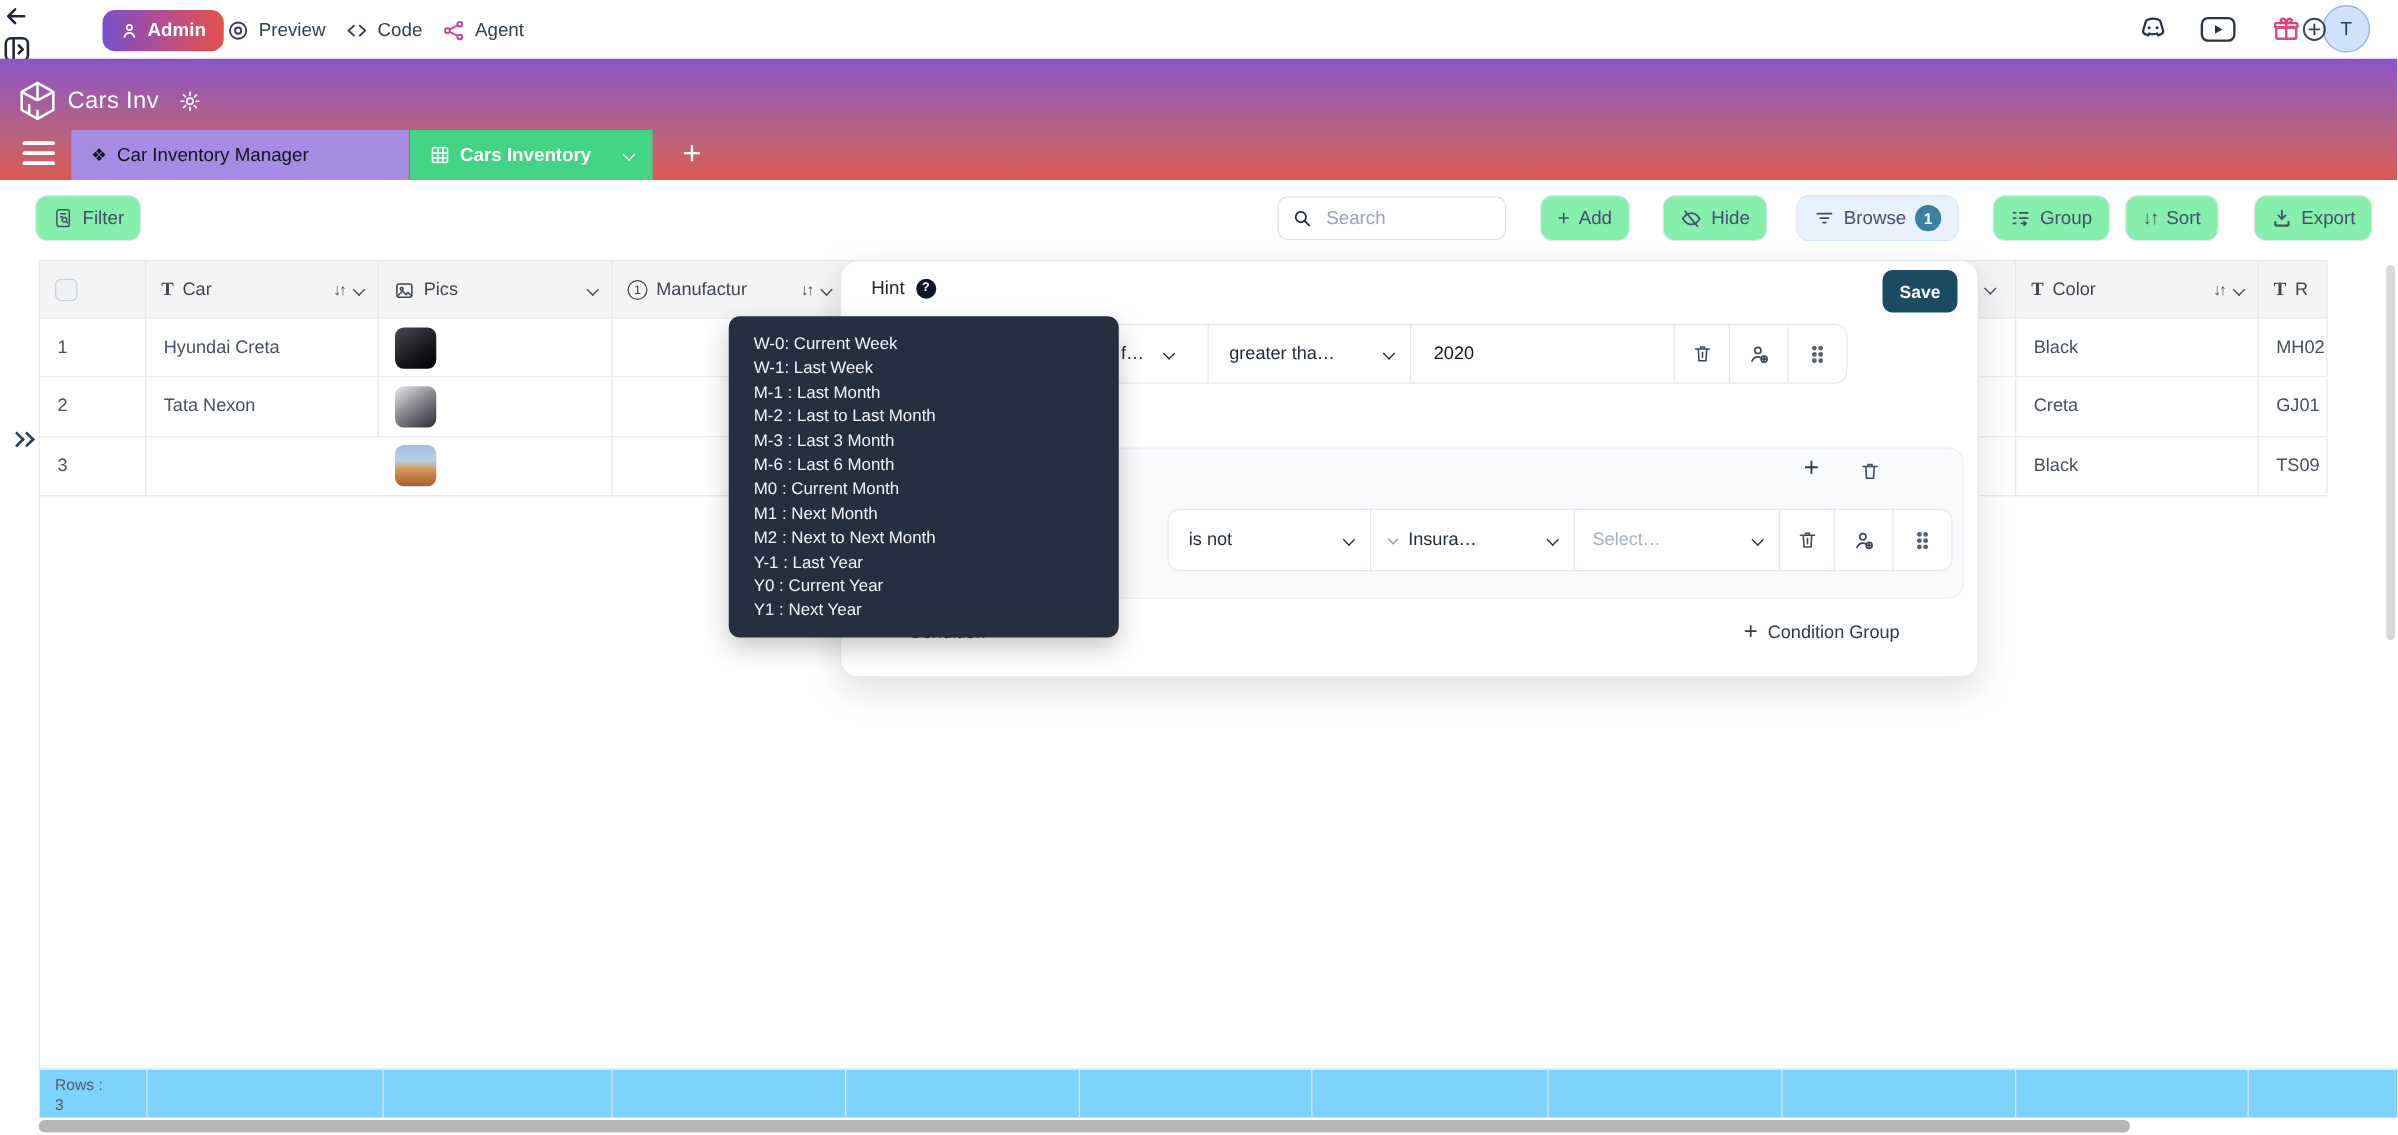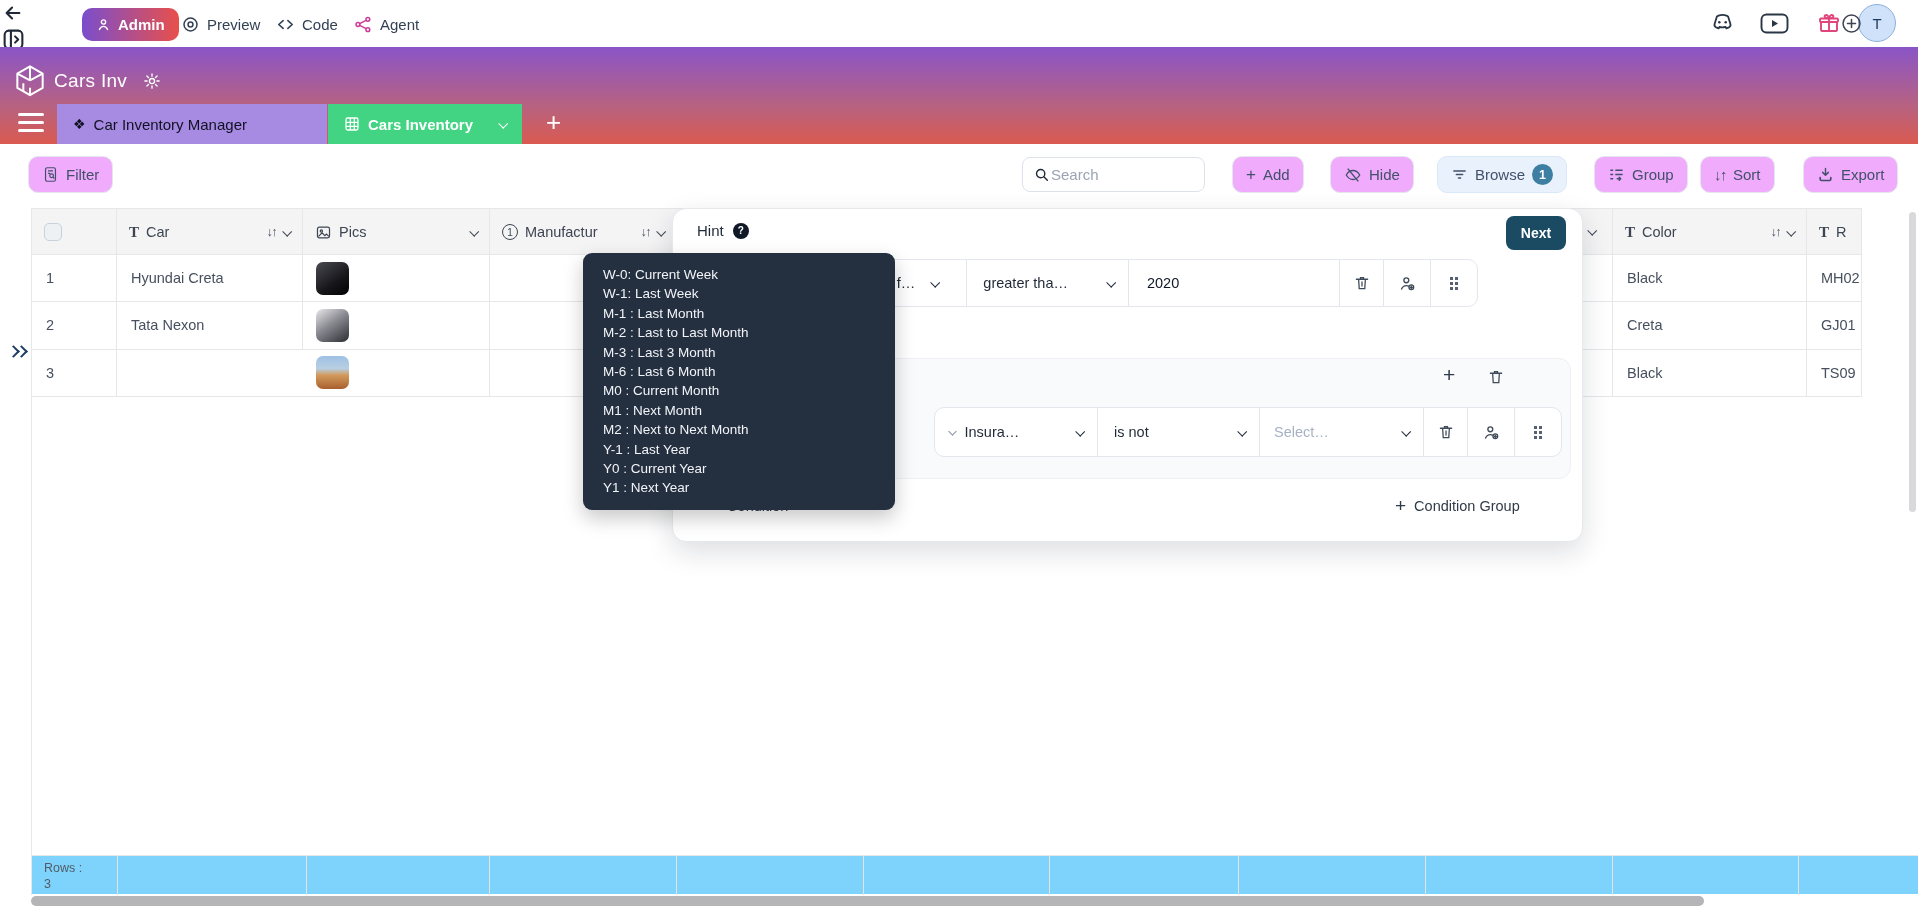--- a/index.html
+++ b/index.html
@@ -35,25 +35,25 @@
   .tab { position:absolute; top:57px; height:40px; display:flex; align-items:center; gap:8px;
     padding:0 16px; font-size:15px; cursor:pointer; }
   #tab-base { left:57px; width:270px; background:#a78ae1; color:#101223; }
   #tab-table { left:328px; width:194px; background:#42d483; color:#fff; font-weight:600; }
   #tab-add { position:absolute; left:546px; top:60px; color:#fff; font-size:26px; font-weight:300; cursor:pointer; }
   .tab .cv { margin-left:auto; }
 
   
   #toolbar { position:absolute; left:0; top:144px; width:1918px; height:50px; background:#fff; }
   .btn { position:absolute; top:12px; height:37px; display:flex; align-items:center; gap:7px;
-    padding:0 13px; border:1px solid #e3e7ed; border-radius:10px; background:#f0abfc; color:#42506a;
+    padding:0 13px; border:1px solid #e3e7ed; border-radius:10px; background:#86efac; color:#42506a;
     font-size:15px; font-weight:500; cursor:pointer; }
   #filter-btn { left:28px; }
   #search-box { position:absolute; left:1022px; top:13px; width:183px; height:35px; border:1px solid #dde2ea;
-    border-radius:8px; display:flex; align-items:center; gap:1px; padding:0 11px; }
+    border-radius:8px; display:flex; align-items:center; gap:11px; padding:0 11px; }
   #search-box input { border:none; outline:none; width:120px; font-size:15px; color:#334155;
     font-family:"Liberation Sans",sans-serif; }
   #search-box input::placeholder { color:#9aa4b4; }
   #add-btn { left:1232px; } #hide-btn { left:1330px; }
   #browse-btn { left:1437px; background:#e9f2fc; border-color:#d9e8f8; }
   #browse-badge { width:21px; height:21px; border-radius:50%; background:#3d7fa3; color:#fff;
     font-size:12.5px; font-weight:600; display:flex; align-items:center; justify-content:center; }
   #group-btn { left:1594px; } #sort-btn { left:1700px; } #export-btn { left:1803px; }
   .plus-g { font-size:17px; font-weight:400; }
 
@@ -415,21 +415,21 @@
   </div>
 
   <div id="hscrollbar"></div>
   <div id="vscrollbar"></div>
 
   <div id="filter-popup">
     <div id="hint-label">
       <span>Hint</span>
       <span id="hint-q">?</span>
     </div>
-    <button id="save-btn">Next</button>
+    <button id="save-btn">Save</button>
 
     <div class="cond-row" id="cond1">
       <div class="seg s-field">
         <span>f…</span>
         <span class="cv" style="margin:0;"></span>
       </div>
       <div class="seg s-op">
         <span>greater tha…</span>
         <span class="cv"></span>
       </div>
@@ -459,27 +459,27 @@
       <div class="grp-icon" id="grp-add">+</div>
       <div class="grp-icon" id="grp-trash">
         <svg width="18" height="18" viewBox="0 0 24 24" fill="none" stroke="#3f4a59" stroke-width="1.7" stroke-linecap="round">
             <path d="M4.5 7h15M10 7V4.8h4V7M7.5 7l.8 12.5h7.4L16.5 7"></path>
           </svg>
       </div>
       <div class="grp-icon" id="grp-drag">
         <span class="dots6"></span>
       </div>
       <div class="cond-row" id="cond2">
+        <div class="seg s-op">
+          <span>is not</span>
+          <span class="cv"></span>
+        </div>
         <div class="seg s-field">
           <span class="cv sm" style="margin:0;"></span>
           <span>Insura…</span>
-          <span class="cv"></span>
-        </div>
-        <div class="seg s-op">
-          <span>is not</span>
           <span class="cv"></span>
         </div>
         <div class="seg s-sel">
           <span>Select…</span>
           <span class="cv" style="color:#1f2937;"></span>
         </div>
         <div class="seg s-trash seg-icon">
           <svg width="18" height="18" viewBox="0 0 24 24" fill="none" stroke="#3f4a59" stroke-width="1.7" stroke-linecap="round">
               <path d="M4.5 7h15M10 7V4.8h4V7M7.5 7l.8 12.5h7.4L16.5 7"></path>
               <path d="M12 10.5v5.5"></path>

